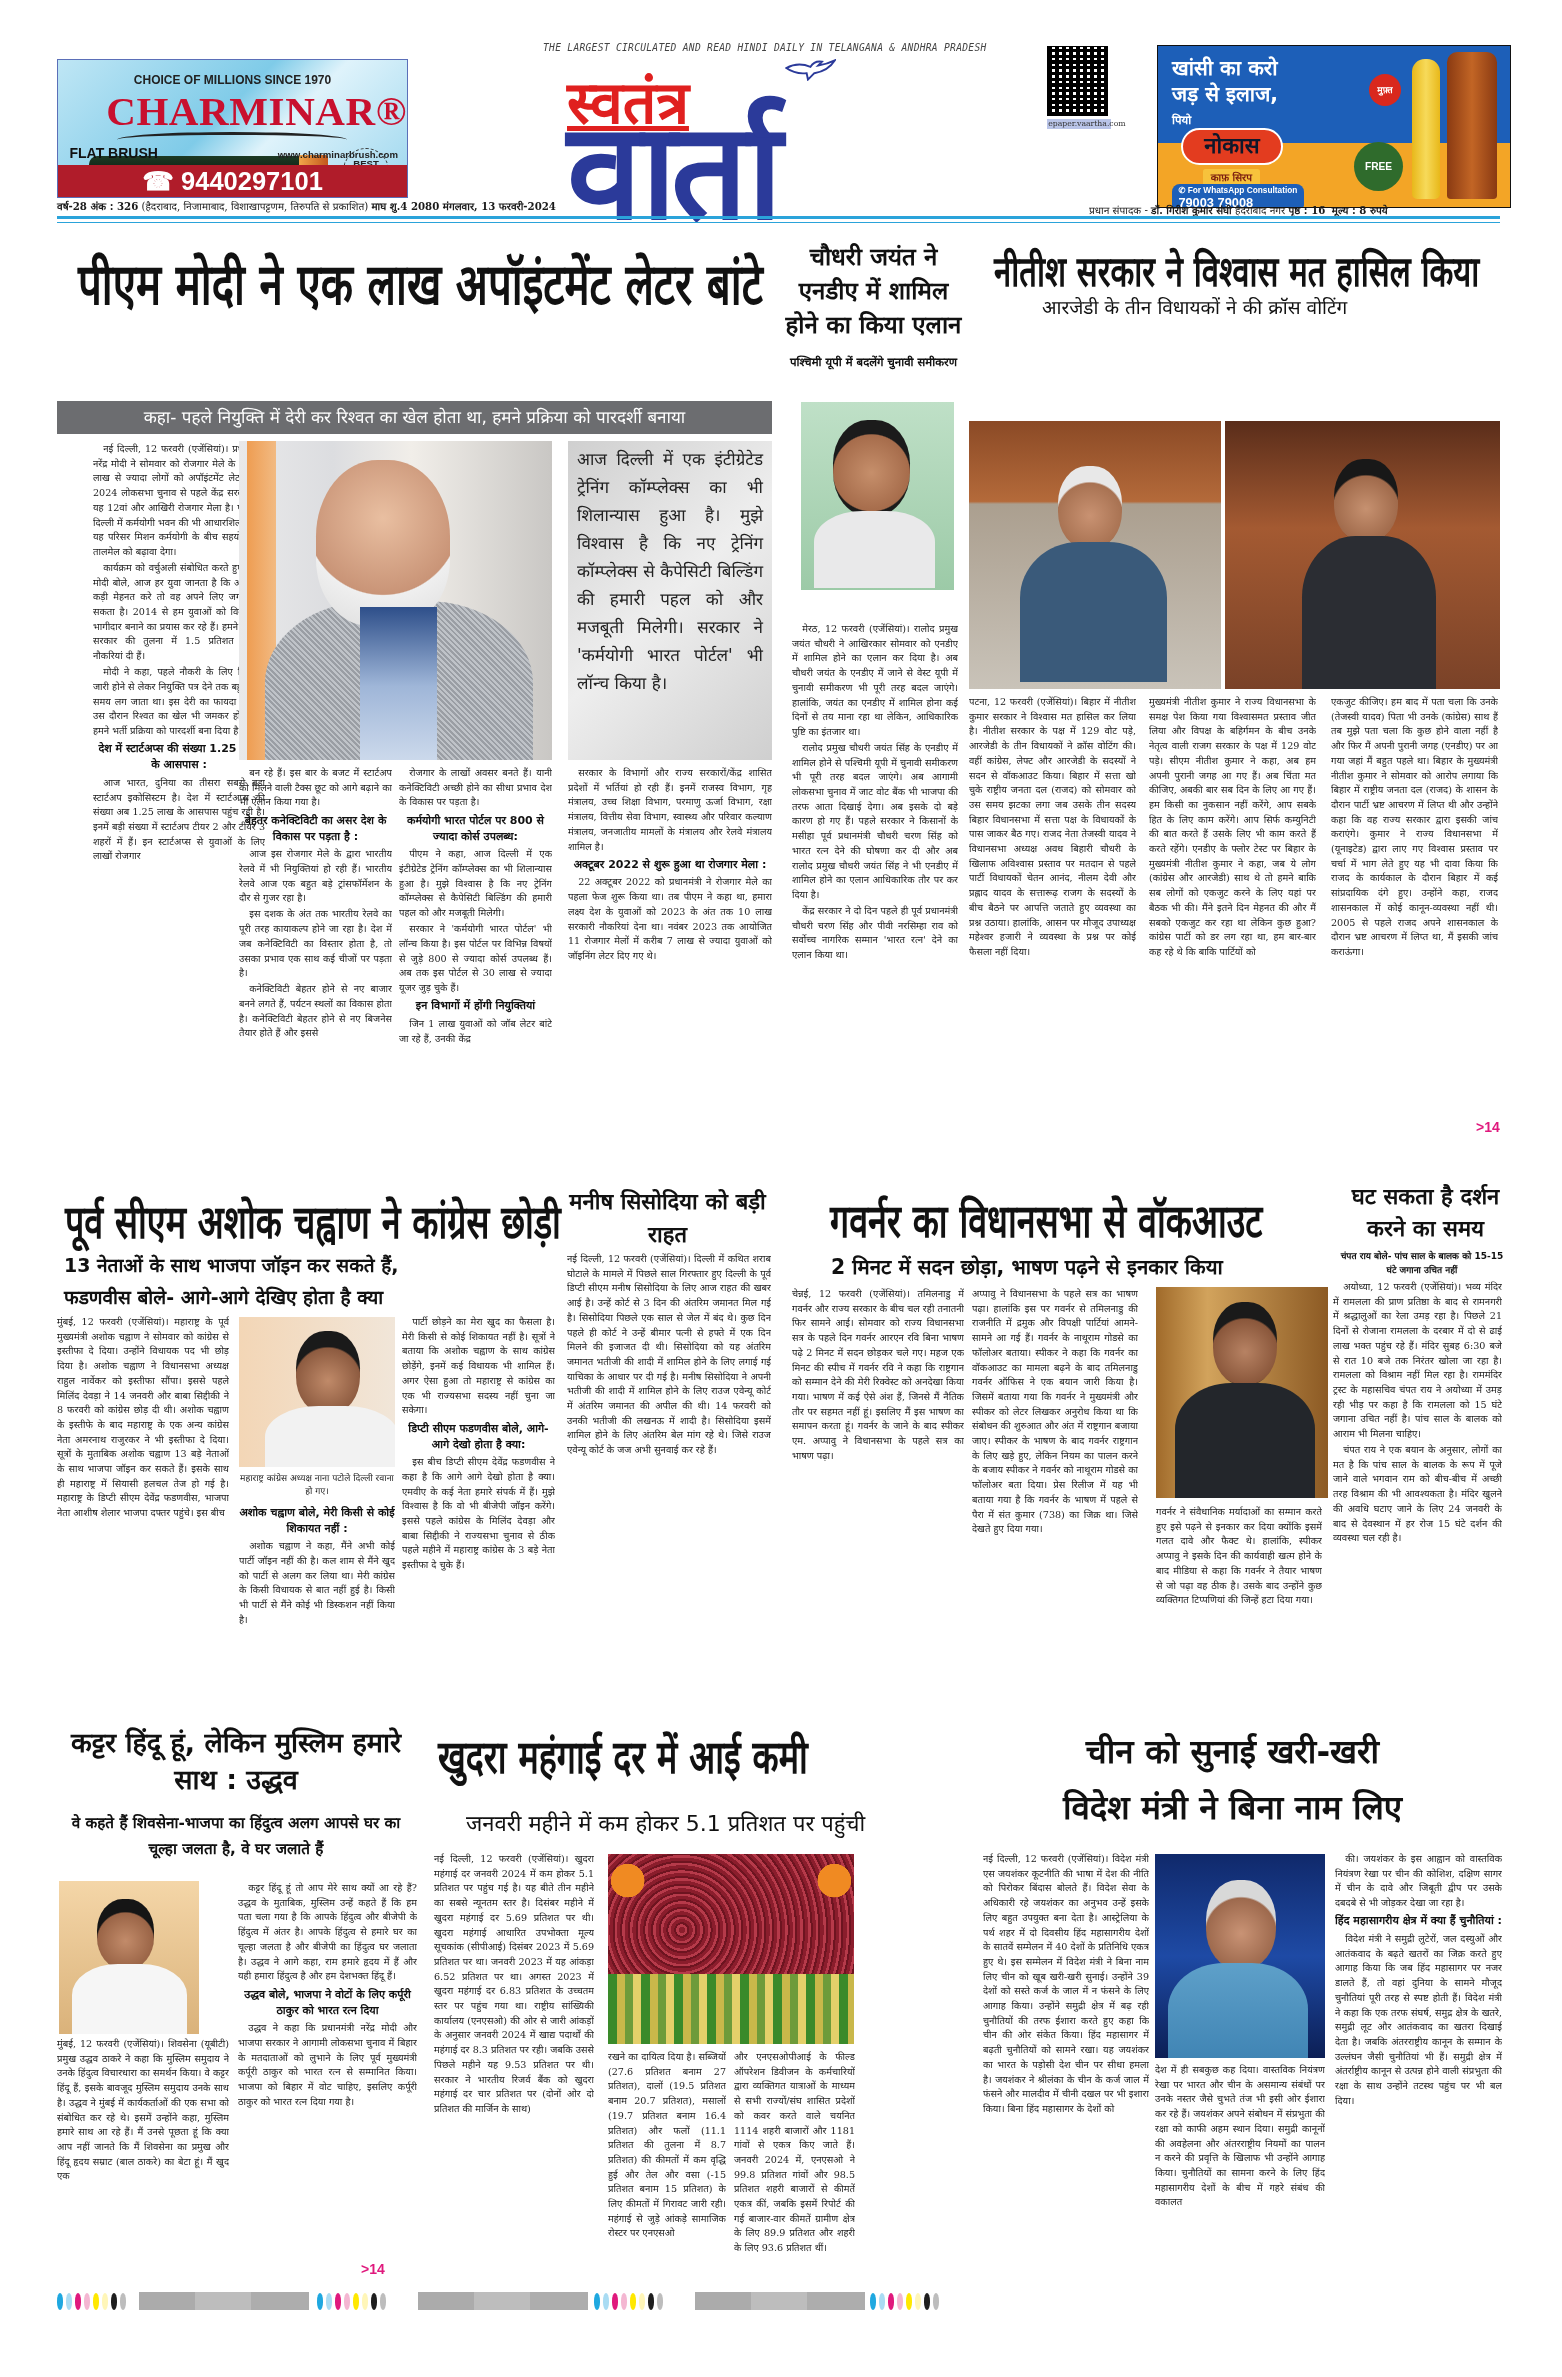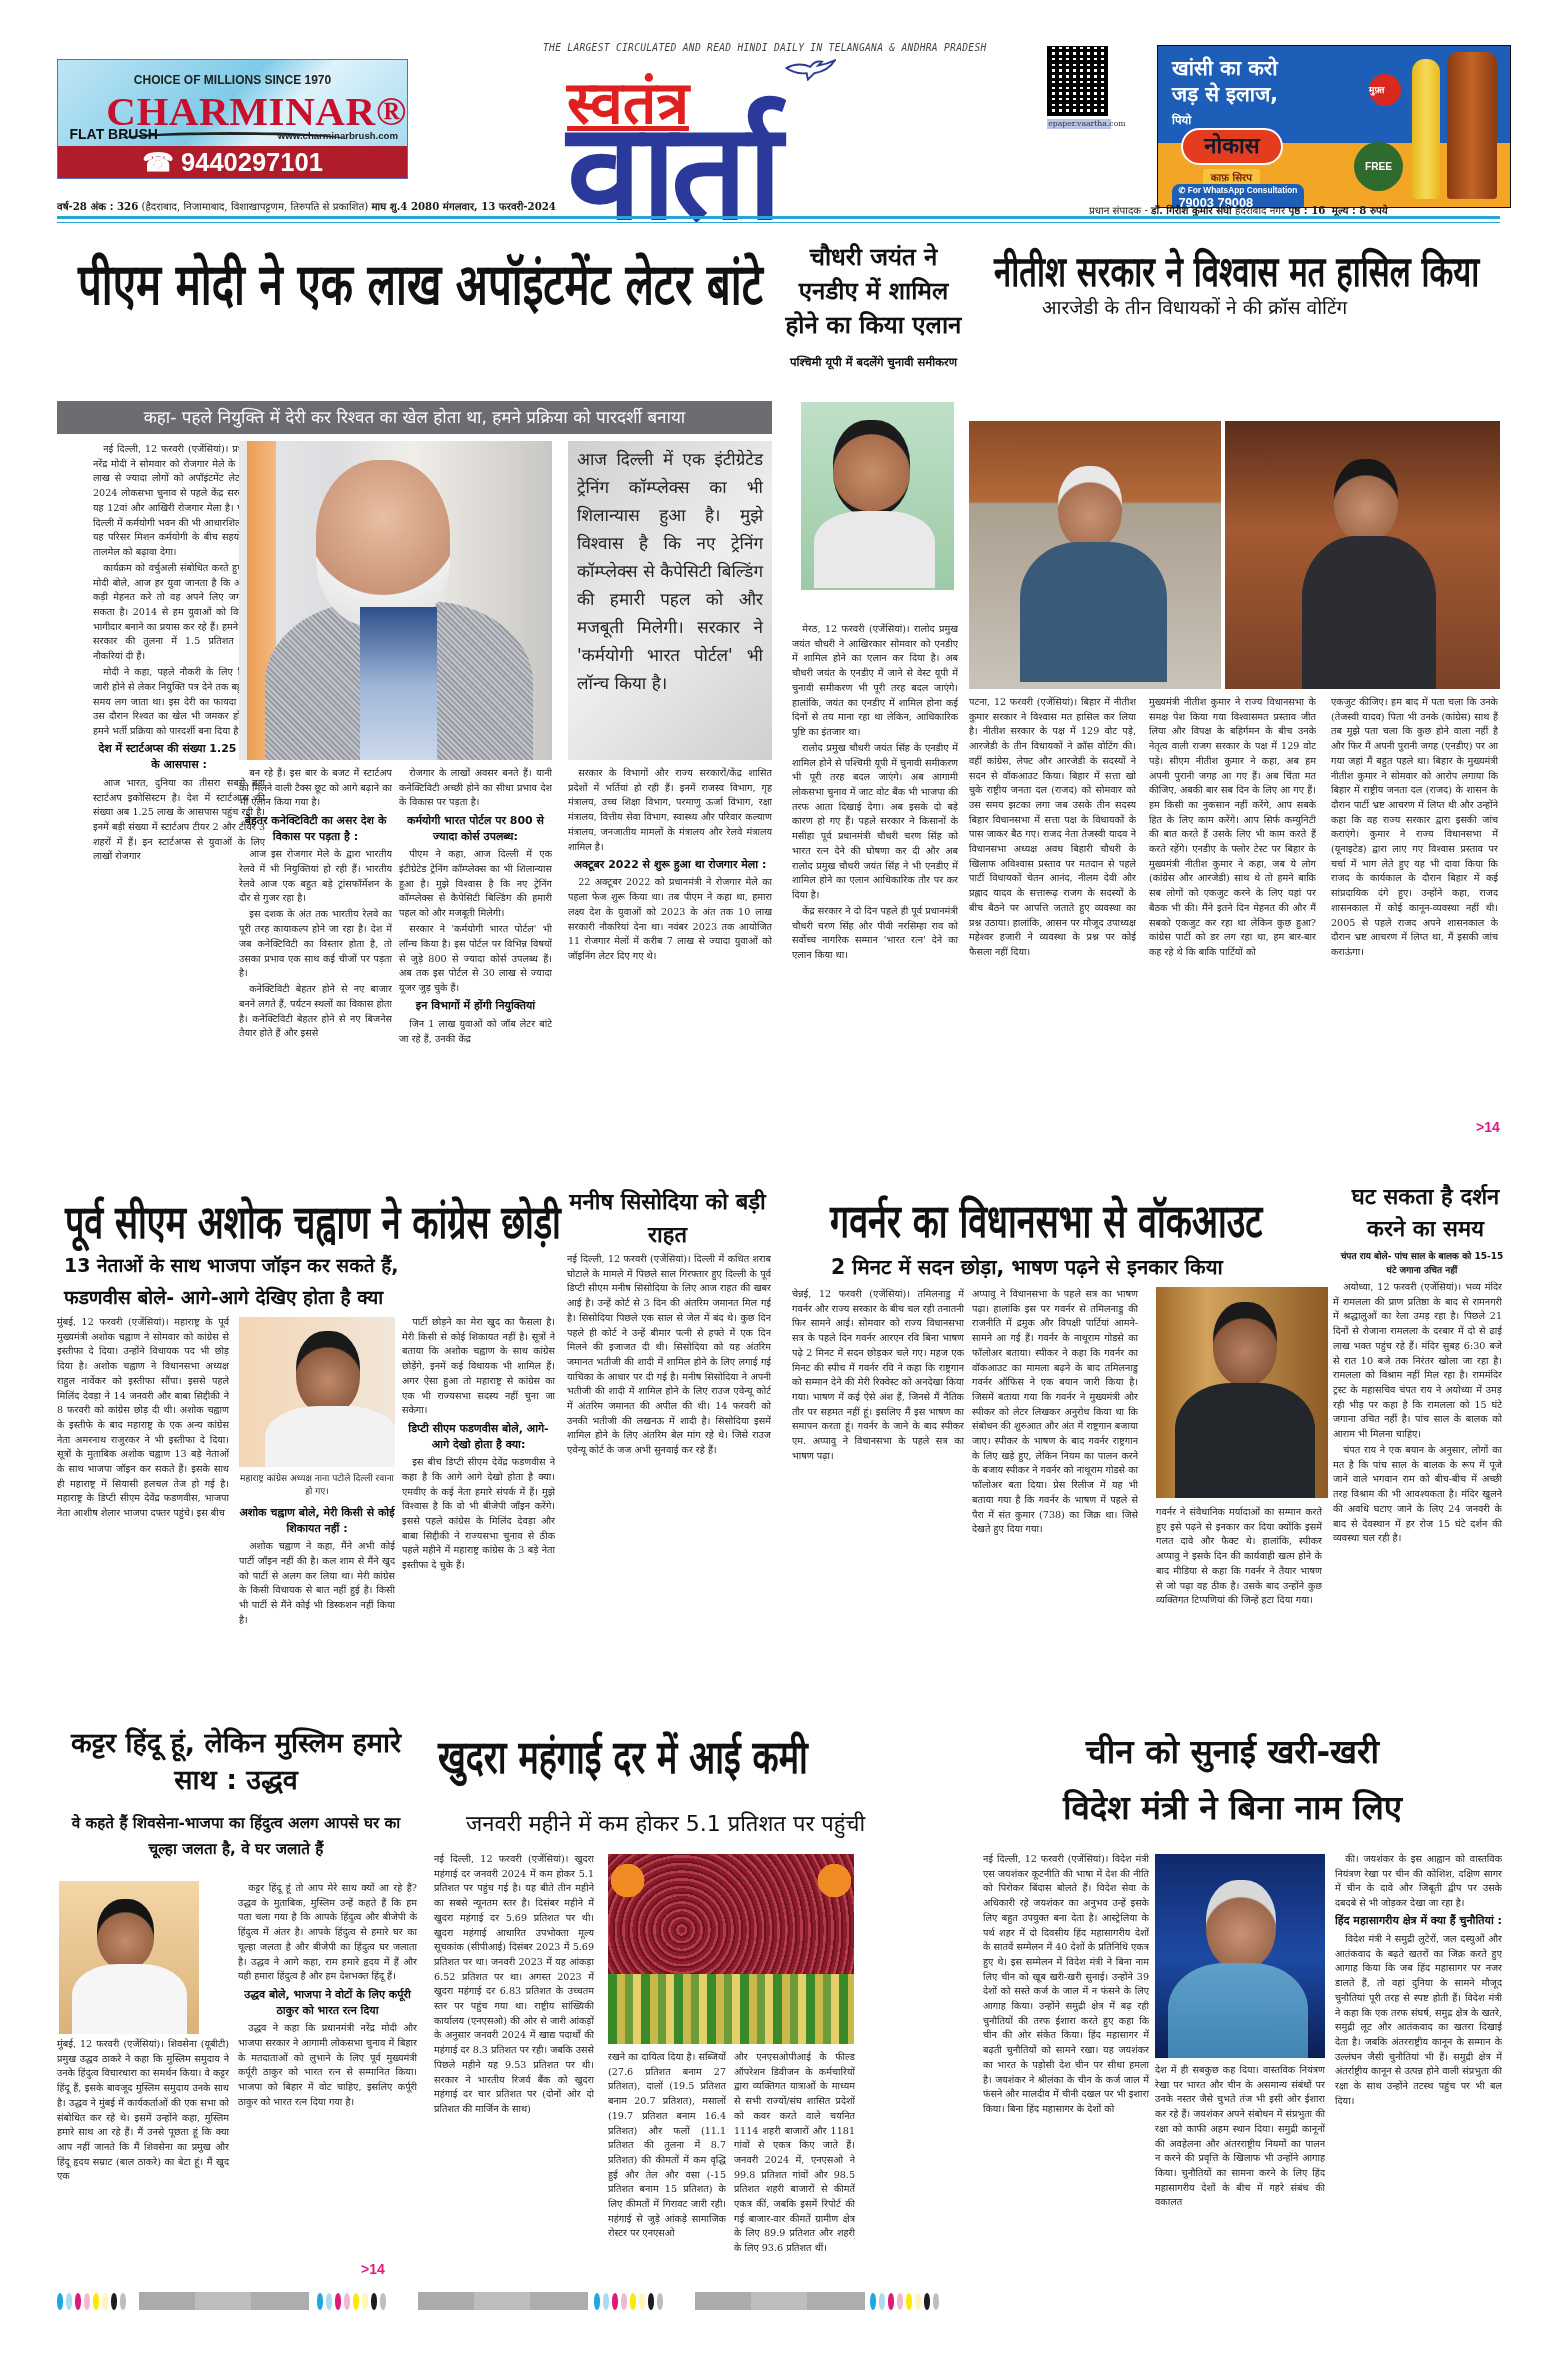--- a/index.html
+++ b/index.html
@@ -1,21 +1,21 @@
 <!DOCTYPE html>
 <html style="font-size:10.2px"><head>
 <meta charset="utf-8">
 <style>
   * { box-sizing: border-box; margin: 0; padding: 0; }
   html, body { width: 1563px; height: 2377px; background: #ffffff; overflow: hidden; }
   body { font-family: "DejaVu Serif", serif; color: #1a1a1a; position: relative; }
   .abs { position: absolute; }
 
   
-  .ad-left { left: 57px; top: 59px; width: 351px; height: 120px; border: 1.9px solid #5b6fb8; background: linear-gradient(135deg,#bfe6f5 0%,#7fcbe8 45%,#dff3fb 60%,#9bd6ee 100%); overflow: hidden; }
+  .ad-left { left: 57px; top: 59px; width: 351px; height: 139px; border: 1.9px solid #5b6fb8; background: linear-gradient(135deg,#bfe6f5 0%,#7fcbe8 45%,#dff3fb 60%,#9bd6ee 100%); overflow: hidden; }
   .ad-left .tag { position: absolute; top: 12.8px; width: 100%; text-align: center; font: bold 12px "Liberation Sans", sans-serif; color: #222; }
   .ad-left .brand { position: absolute; top: 27px; width: 100%; text-align: right; font: bold 41px "Liberation Serif", serif; color: #c8102e; letter-spacing: 0.6px; }
   .ad-left .swoosh { position: absolute; top: 72px; left: 59px; width: 230px; height: 15.3px; border-top: 3.2px solid #222; border-radius: 50% 50% 0 0; }
   .ad-left .brush { position: absolute; left: 31px; height: 16.6px; border-radius: 8.3px 2.6px 2.6px 8.3px; background: linear-gradient(#1c3a24,#0e1f13); }
   .ad-left .brush .bristle { position: absolute; right: -28px; top: -1.3px; width: 29px; height: 19px; background: linear-gradient(90deg,#f2a64a,#c2571c); border-radius: 0 2.6px 2.6px 0; }
   .ad-left .seller { position: absolute; right: 18px; top: 88px; width: 46px; height: 46px; border: 1.9px dashed #333; border-radius: 50%; text-align: center; font: bold 9.6px "Liberation Sans", sans-serif; padding-top: 10.2px; line-height: 10.2px; color: #222; }
   .ad-left .flat { position: absolute; left: 11.5px; bottom: 36px; font: bold 14px "Liberation Sans", sans-serif; color: #111; }
   .ad-left .url { position: absolute; right: 9px; bottom: 37px; font: bold 9.6px "Liberation Sans", sans-serif; color: #222; }
   .ad-left .phonebar { position: absolute; left: 0; bottom: 0; width: 100%; height: 32px; background: #b01c2a; color: #fff; font: bold 25.5px "Liberation Sans", sans-serif; text-align: center; line-height: 32px; }
 
@@ -33,21 +33,21 @@
   .ad-right { left: 1157px; top: 45px; width: 354px; height: 163px; border: 1.9px solid #111; background: linear-gradient(180deg,#1d5fb8 0%,#1d5fb8 60%,#f3a526 60%,#f3a526 100%); overflow: hidden; }
   .ad-right .h { position: absolute; left: 14px; top: 10.2px; font: bold 20.4px "DejaVu Sans", sans-serif; color: #fff; line-height: 25.5px; }
   .ad-right .piyo { position: absolute; left: 14px; top: 66px; font: bold 11.5px "DejaVu Sans", sans-serif; color: #fff; }
   .ad-right .pill { position: absolute; left: 23px; top: 82px; width: 102px; height: 37px; background: #e33c1f; border: 2.6px solid #fff; border-radius: 19px; color: #0f172a; font: bold 22px "DejaVu Sans", sans-serif; text-align: center; line-height: 32px; }
   .ad-right .syrup { position: absolute; left: 45px; top: 123px; background: #f7c23c; color: #7a1d10; font: bold 10.2px "DejaVu Sans", sans-serif; padding: 1.3px 7.7px; border-radius: 2.6px; }
   .ad-right .wa { position: absolute; left: 14px; top: 138px; color: #fff; font: bold 8.3px "Liberation Sans", sans-serif; background: #1d5fb8; border-radius: 7.7px; padding: 1.3px 6.4px; }
   .ad-right .wa b { display: block; font-size: 12.8px; }
   .ad-right .bottle { position: absolute; right: 12.8px; top: 6.4px; width: 50px; height: 147px; background: linear-gradient(90deg,#8a3a12,#c26525,#8a3a12); border-radius: 10.2px 10.2px 3.8px 3.8px; }
   .ad-right .inhaler { position: absolute; right: 70px; top: 12.8px; width: 28px; height: 140px; background: linear-gradient(90deg,#e8b81a,#f7da5a,#e8b81a); border-radius: 12.8px 12.8px 5.1px 5.1px; }
   .ad-right .free { position: absolute; right: 107px; top: 96px; width: 49px; height: 49px; border-radius: 50%; background: #2f6b2c; color: #fff; font: bold 10.2px "Liberation Sans", sans-serif; text-align: center; line-height: 49px; }
-  .ad-right .mufat { position: absolute; right: 109px; top: 28px; width: 32px; height: 32px; border-radius: 50%; background: #d9281d; color: #fff; font: bold 9px "DejaVu Sans", sans-serif; text-align: left; line-height: 32px; }
+  .ad-right .mufat { position: absolute; right: 109px; top: 28px; width: 32px; height: 32px; border-radius: 50%; background: #d9281d; color: #fff; font: bold 9px "DejaVu Sans", sans-serif; text-align: center; line-height: 32px; }
 
   .issue-line { left: 57px; top: 199px; font: 10.2px "DejaVu Serif", serif; color: #1a1a1a; white-space: nowrap; }
   .issue-line b { font-weight: bold; }
   .editor-line { left: 1089px; top: 203px; font: 10.2px "DejaVu Serif", serif; white-space: nowrap; }
   .rule-blue { left: 57px; width: 1443px; height: 3.2px; background: #2aa3da; }
   .rule-thin { left: 57px; width: 1443px; height: 1.3px; background: #2aa3da; }
 
   
   .hl { font-family: "DejaVu Sans", sans-serif; font-weight: bold; color: #111; white-space: nowrap; transform-origin: left top; }
   .hl-c { text-align: center; white-space: normal; }

